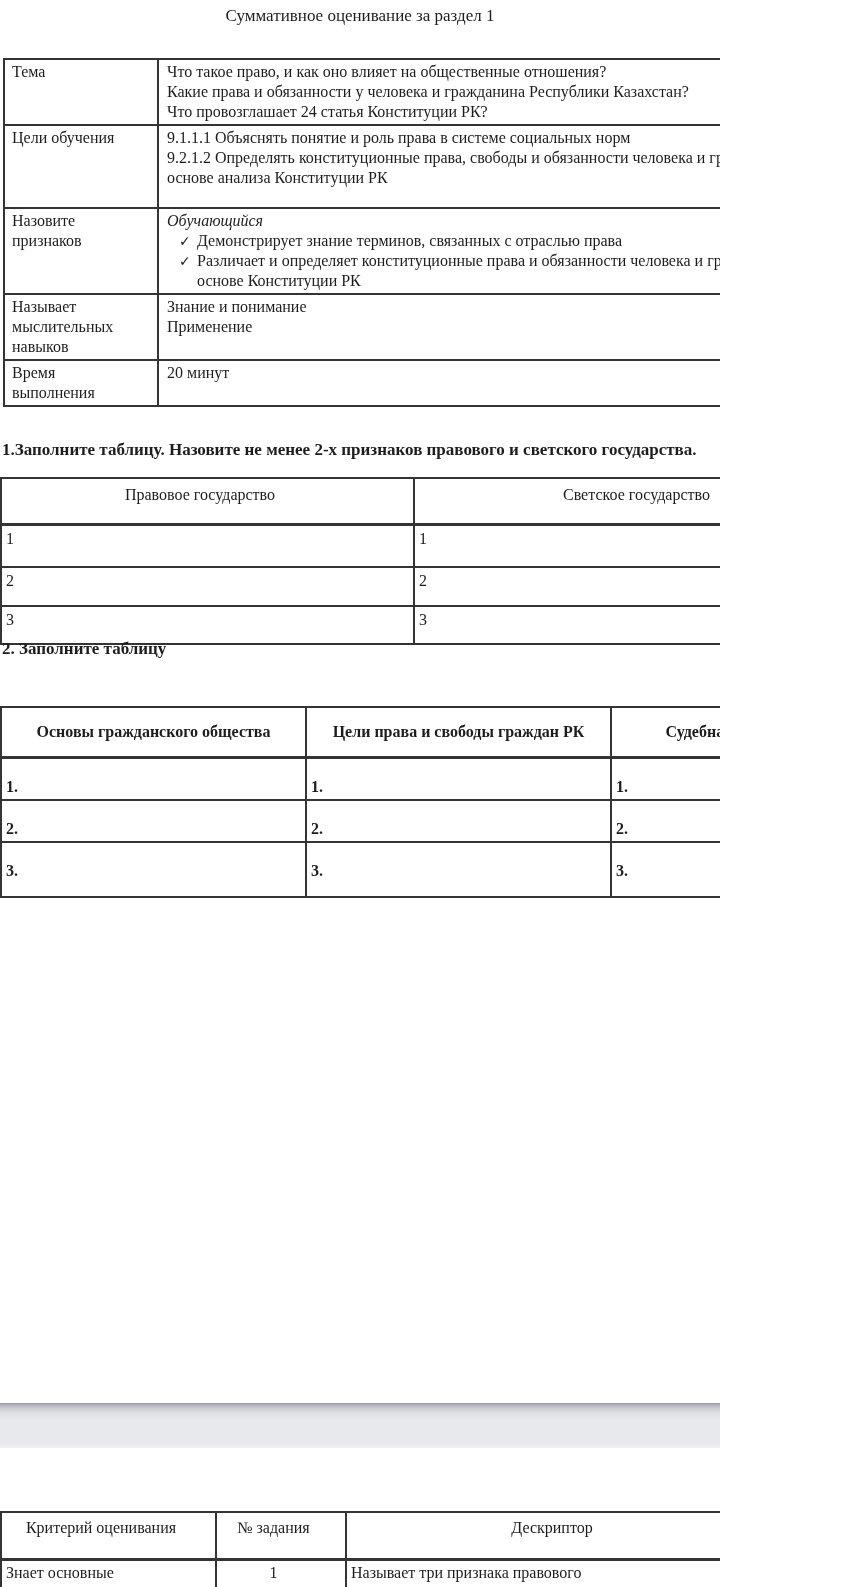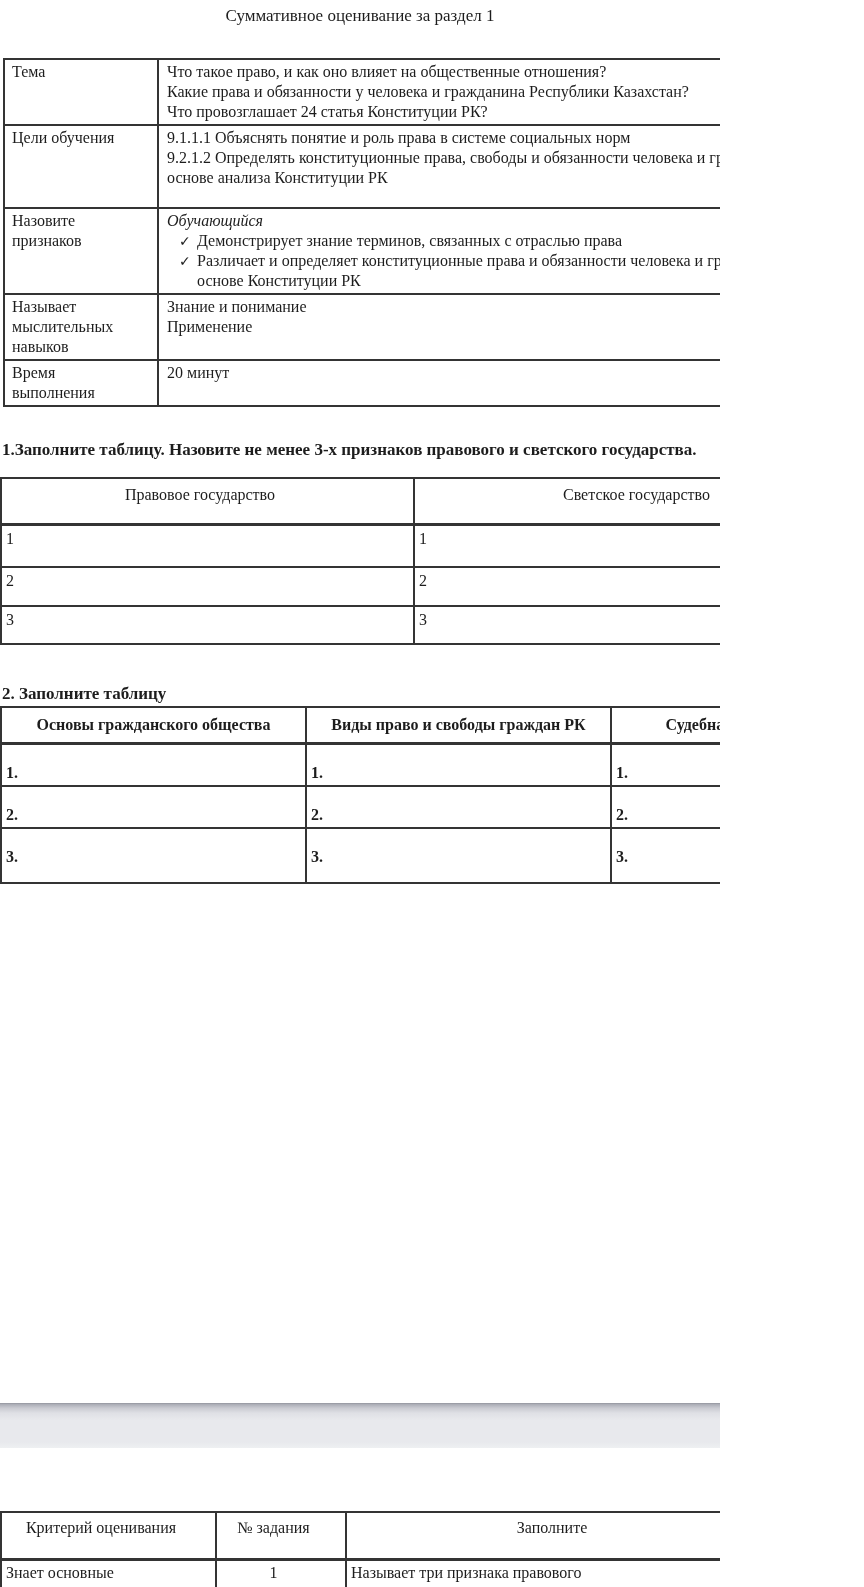--- a/index.html
+++ b/index.html
@@ -39,30 +39,30 @@
   .bullet .check{
     flex:none; width:18px; margin-left:12px;
     font-family:"DejaVu Sans",sans-serif; font-size:14px;
   }
   
   .task-heading{
     position:absolute; left:2px;
     font-weight:bold; font-size:17px; line-height:20px;
   }
   .h1{ top:440px; }
-  .h2{ top:684px; }
+  .h2{ top:639px; }
   
   .t1{ top:477px; left:0; width:875px; }
   .t1 td.hcell{ text-align:center; border-bottom-width:3px; padding-top:6px;margin-left:40px; }
   .t1 td.numcell{ padding-top:3px; padding-left:4px; }
   
   .t2{ top:706px; left:0; width:875px; }
   .t2 td.hcell{
     font-weight:bold; text-align:center;
-    border-bottom-width:3px; padding:7px 2px;
+    border-bottom-width:3px; padding:14px 2px;
   }
   .t2 td.numcell{ font-weight:bold; padding-left:4px; }
   .t2 .numpad{ margin-top:16px; }
   
   .page-separator{
     position:absolute; top:1403px; left:0; width:864px; height:44px;
     background:linear-gradient(180deg,
       #a9abb4 0px,#c9cad1 4px,#dfe0e5 9px,
       #e8e9ed 16px,#e8e9ed 38px,#eef0f2 44px);
     border-top:1px solid #9b9da6;
@@ -141,21 +141,21 @@
           <div>Время</div>
           <div>выполнения</div>
         </td>
         <td class="val">
           <div>20 минут</div>
         </td>
       </tr>
     </tbody>
   </table>
 
-  <div class="task-heading h1">1.Заполните таблицу. Назовите не менее 3-х признаков правового и светского государства.</div>
+  <div class="task-heading h1">1.Заполните таблицу. Назовите не менее 2-х признаков правового и светского государства.</div>
 
   <table class="tbl t1">
     <colgroup>
         <col style="width:413px">
         <col>
       </colgroup>
     <tbody>
       <tr style="height:46px">
         <td class="hcell">Правовое государство</td>
         <td class="hcell">Светское государство</td>
@@ -179,21 +179,21 @@
 
   <table class="tbl t2">
     <colgroup>
         <col style="width:305px">
         <col style="width:305px">
         <col>
       </colgroup>
     <tbody>
       <tr style="height:24px">
         <td class="hcell">Основы гражданского общества</td>
-        <td class="hcell">Виды право и свободы граждан РК</td>
+        <td class="hcell">Цели права и свободы граждан РК</td>
         <td class="hcell">Судебная система РК</td>
       </tr>
       <tr style="height:42px">
         <td class="numcell">
             <div class="numpad">1.</div>
           </td>
         <td class="numcell">
             <div class="numpad">1.</div>
           </td>
         <td class="numcell">
@@ -231,21 +231,21 @@
     <colgroup>
       <col style="width:215px">
         <col style="width:130px">
         <col style="width:427px">
         <col>
     </colgroup>
     <tbody>
       <tr style="height:47px">
         <td class="hcell">Критерий оценивания</td>
         <td class="hcell">№ задания</td>
-        <td class="hcell">Заполните</td>
+        <td class="hcell">Дескриптор</td>
         <td class="hcell">Балл</td>
       </tr>
       <tr style="height:80px">
         <td class="lft">Знает основные</td>
         <td class="c">1</td>
         <td class="lft">Называет три признака правового</td>
         <td class="c">3</td>
       </tr>
     </tbody>
   </table>

